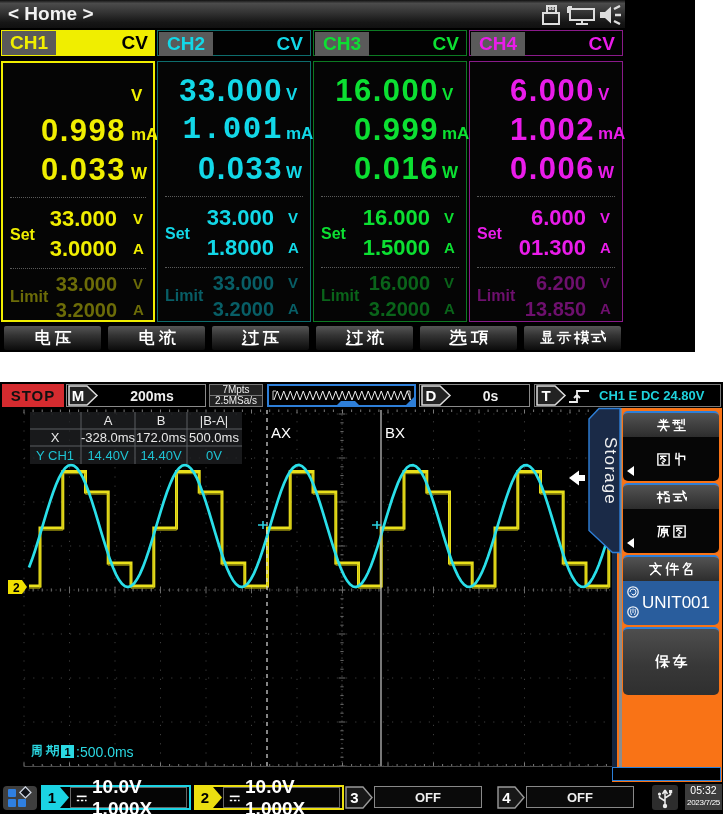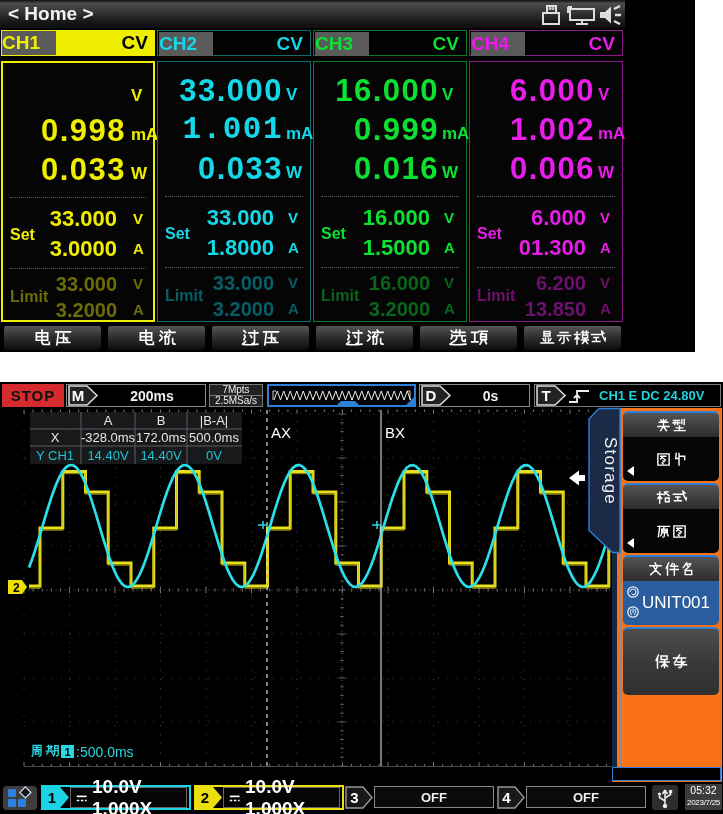--- a/index.html
+++ b/index.html
@@ -3,21 +3,21 @@
 <style>
 html,body{margin:0;padding:0;background:#fff;}
 body{width:723px;height:814px;position:relative;font-family:"Liberation Sans",sans-serif;-webkit-font-smoothing:antialiased;}
 .abs{position:absolute;}
 
 #psu{position:absolute;left:0;top:0;width:695px;height:352px;background:#000;overflow:hidden;}
 #tbar{position:absolute;left:0;top:0;width:625px;height:28px;background:linear-gradient(#111 0%,#4c4c4c 12%,#333 45%,#161616 80%,#101010 100%);}
 #tbar .t{position:absolute;left:8px;top:3px;color:#f2f2f2;font-size:19px;font-weight:bold;}
 .chd{position:absolute;top:30px;height:26px;width:154px;box-sizing:border-box;}
 .cbody{position:absolute;top:61px;height:261px;width:154px;box-sizing:border-box;background:#050505;}
-.chip{position:absolute;left:1px;top:1px;width:54px;height:24px;background:#5a5a5a;font-size:19px;font-weight:bold;line-height:24px;}
+.chip{position:absolute;left:1px;top:1px;width:54px;height:24px;background:#5a5a5a;font-size:19px;font-weight:bold;text-align:center;line-height:24px;}
 .cv{position:absolute;right:7px;top:1px;font-size:19px;font-weight:bold;line-height:24px;}
 .num{position:absolute;font-weight:bold;line-height:1;white-space:nowrap;}
 .big{font-size:31px;right:27px;letter-spacing:1.5px;}
 .unit{position:absolute;left:128px;font-weight:bold;font-size:17px;line-height:1;white-space:nowrap;}
 .sep{position:absolute;left:7px;right:7px;height:0;border-top:1px dotted #5a5a5a;}
 .setn{font-size:22px;right:36px;}
 .setu{left:130px;font-size:15px;}
 .lbl{position:absolute;left:7px;font-size:16px;font-weight:bold;line-height:1;}
 .limn{font-size:20px;right:36px;}
 .mbtn{position:absolute;top:326px;height:24px;width:97px;background:linear-gradient(#555 0%,#333 40%,#151515 85%,#0c0c0c);border-radius:2px;display:flex;align-items:center;justify-content:center;gap:3px;color:#fff;}
@@ -35,21 +35,21 @@
 #rpanel .gline{position:absolute;left:7px;top:0;width:3px;height:360px;background:#8d8d8d;}
 .blk{position:absolute;left:11px;width:96px;border-radius:5px;overflow:hidden;border-top:2px solid #2e7fd8;}
 .bhd{height:24px;background:linear-gradient(#535353,#2d2d2d);display:flex;align-items:center;justify-content:center;gap:1px;color:#fff;}
 .bct{height:44px;background:#060606;display:flex;align-items:center;justify-content:center;gap:1px;color:#fff;position:relative;}
 .tri{position:absolute;left:4px;bottom:5px;width:0;height:0;border-top:5px solid transparent;border-bottom:5px solid transparent;border-right:7px solid #fff;}
 
 .bb{position:absolute;box-sizing:border-box;}
 #logo{left:3px;top:404px;width:34px;height:24px;background:#3e3e3e;border-radius:4px;}
 .chbox{top:403px;width:150px;height:25px;border:2px solid;display:flex;align-items:center;background:#000;}
 .inbox{box-sizing:border-box;border:1px solid #666;background:#050505;height:21px;flex:1;margin-right:2px;display:flex;align-items:center;color:#fff;font-size:19px;font-weight:bold;}
-.offbox{top:404px;width:120px;height:22px;border:1px solid #888;background:#0a0a0a;color:#eee;font-size:13px;font-weight:bold;text-align:center;line-height:21px;}
+.offbox{top:404px;width:108px;height:22px;border:1px solid #888;background:#0a0a0a;color:#eee;font-size:13px;font-weight:bold;text-align:center;line-height:21px;}
 #clock{left:685px;top:402px;width:37px;height:26px;background:#3c3c3c;color:#fff;text-align:center;}
 #clock .a{font-size:10.5px;line-height:13px;}#clock .b{font-size:8px;line-height:11px;letter-spacing:-0.3px;}
 svg text{font-family:"Liberation Sans",sans-serif;}
 .zh{display:inline-block;}
 </style></head>
 <body>
 
 <svg width="0" height="0" style="position:absolute">
     <defs id="gdefs">
 <g id="zdian" fill="none" stroke="currentColor" stroke-width="3" stroke-linecap="square">

